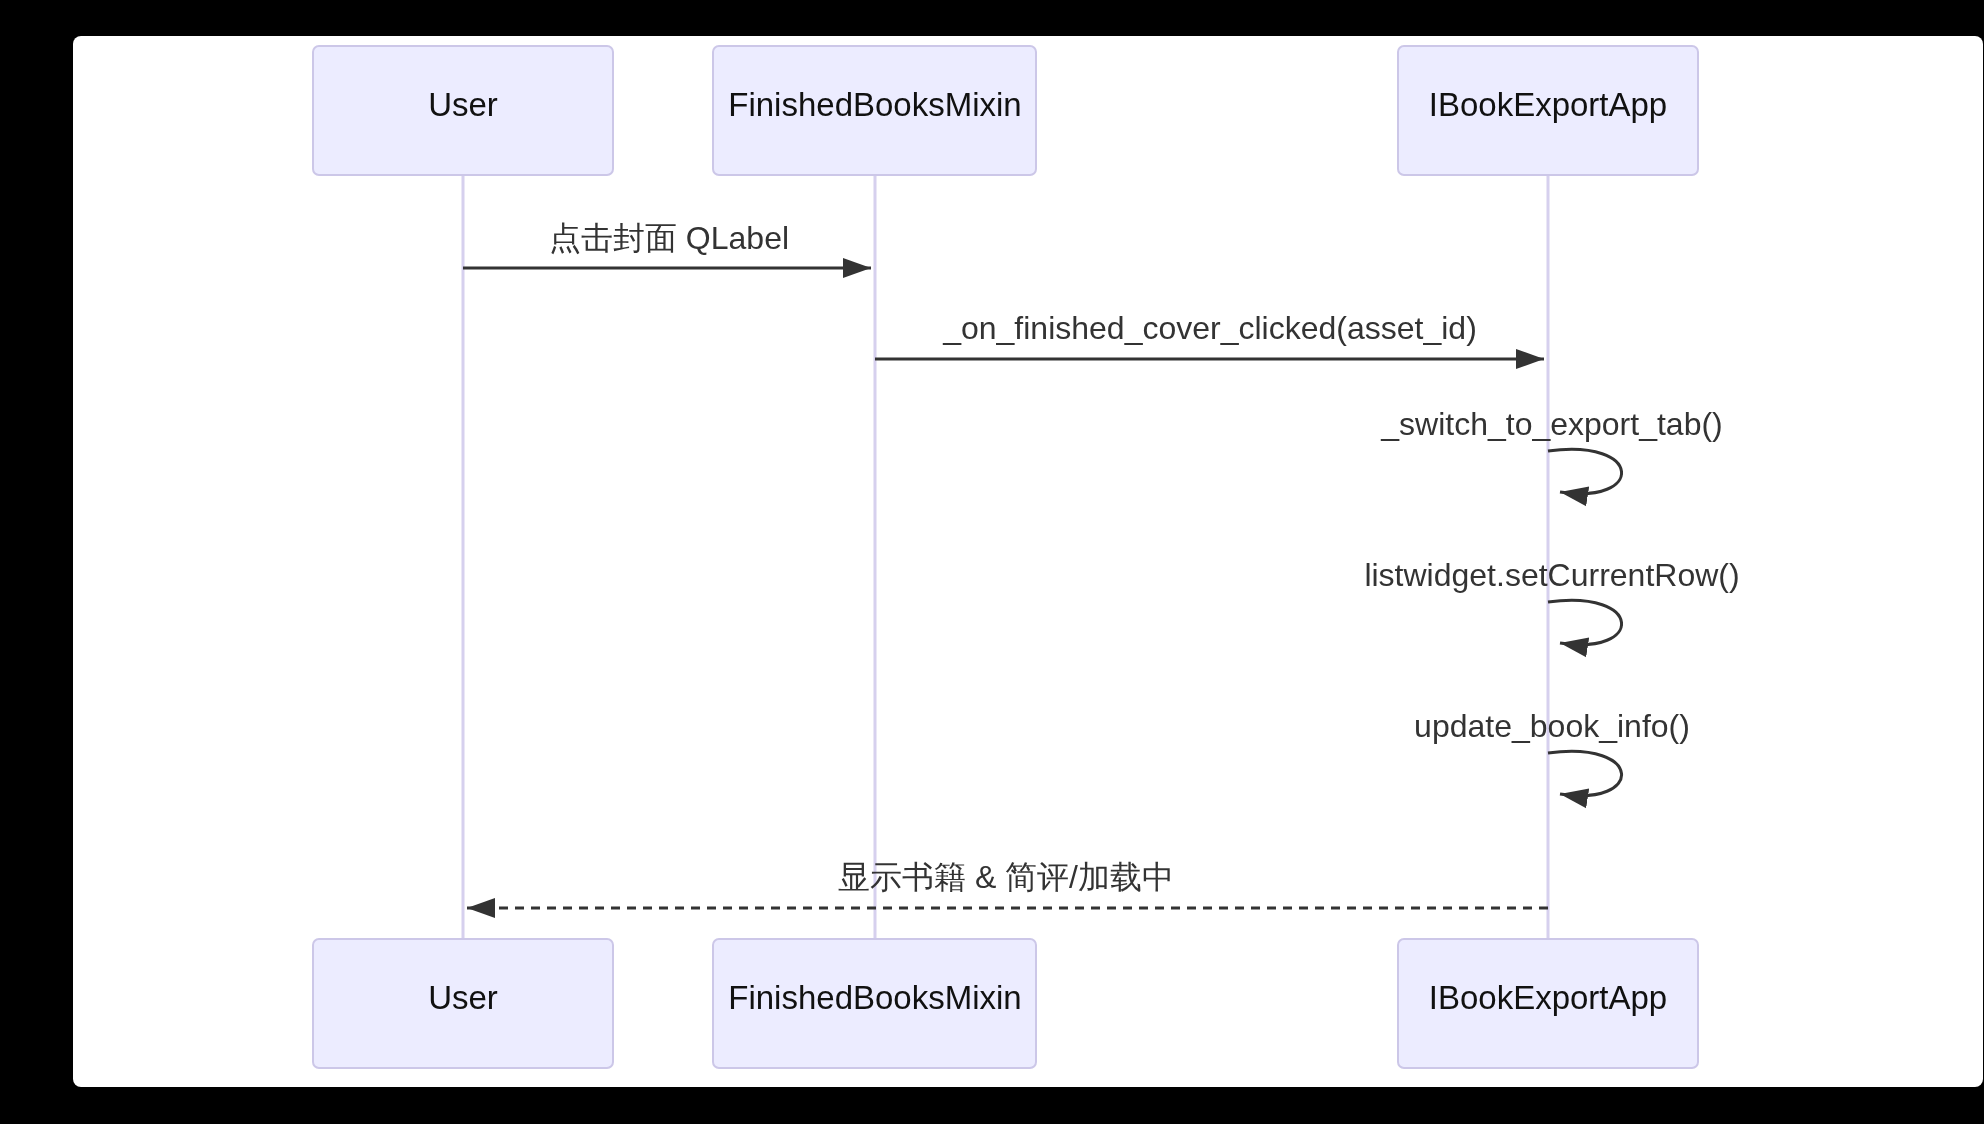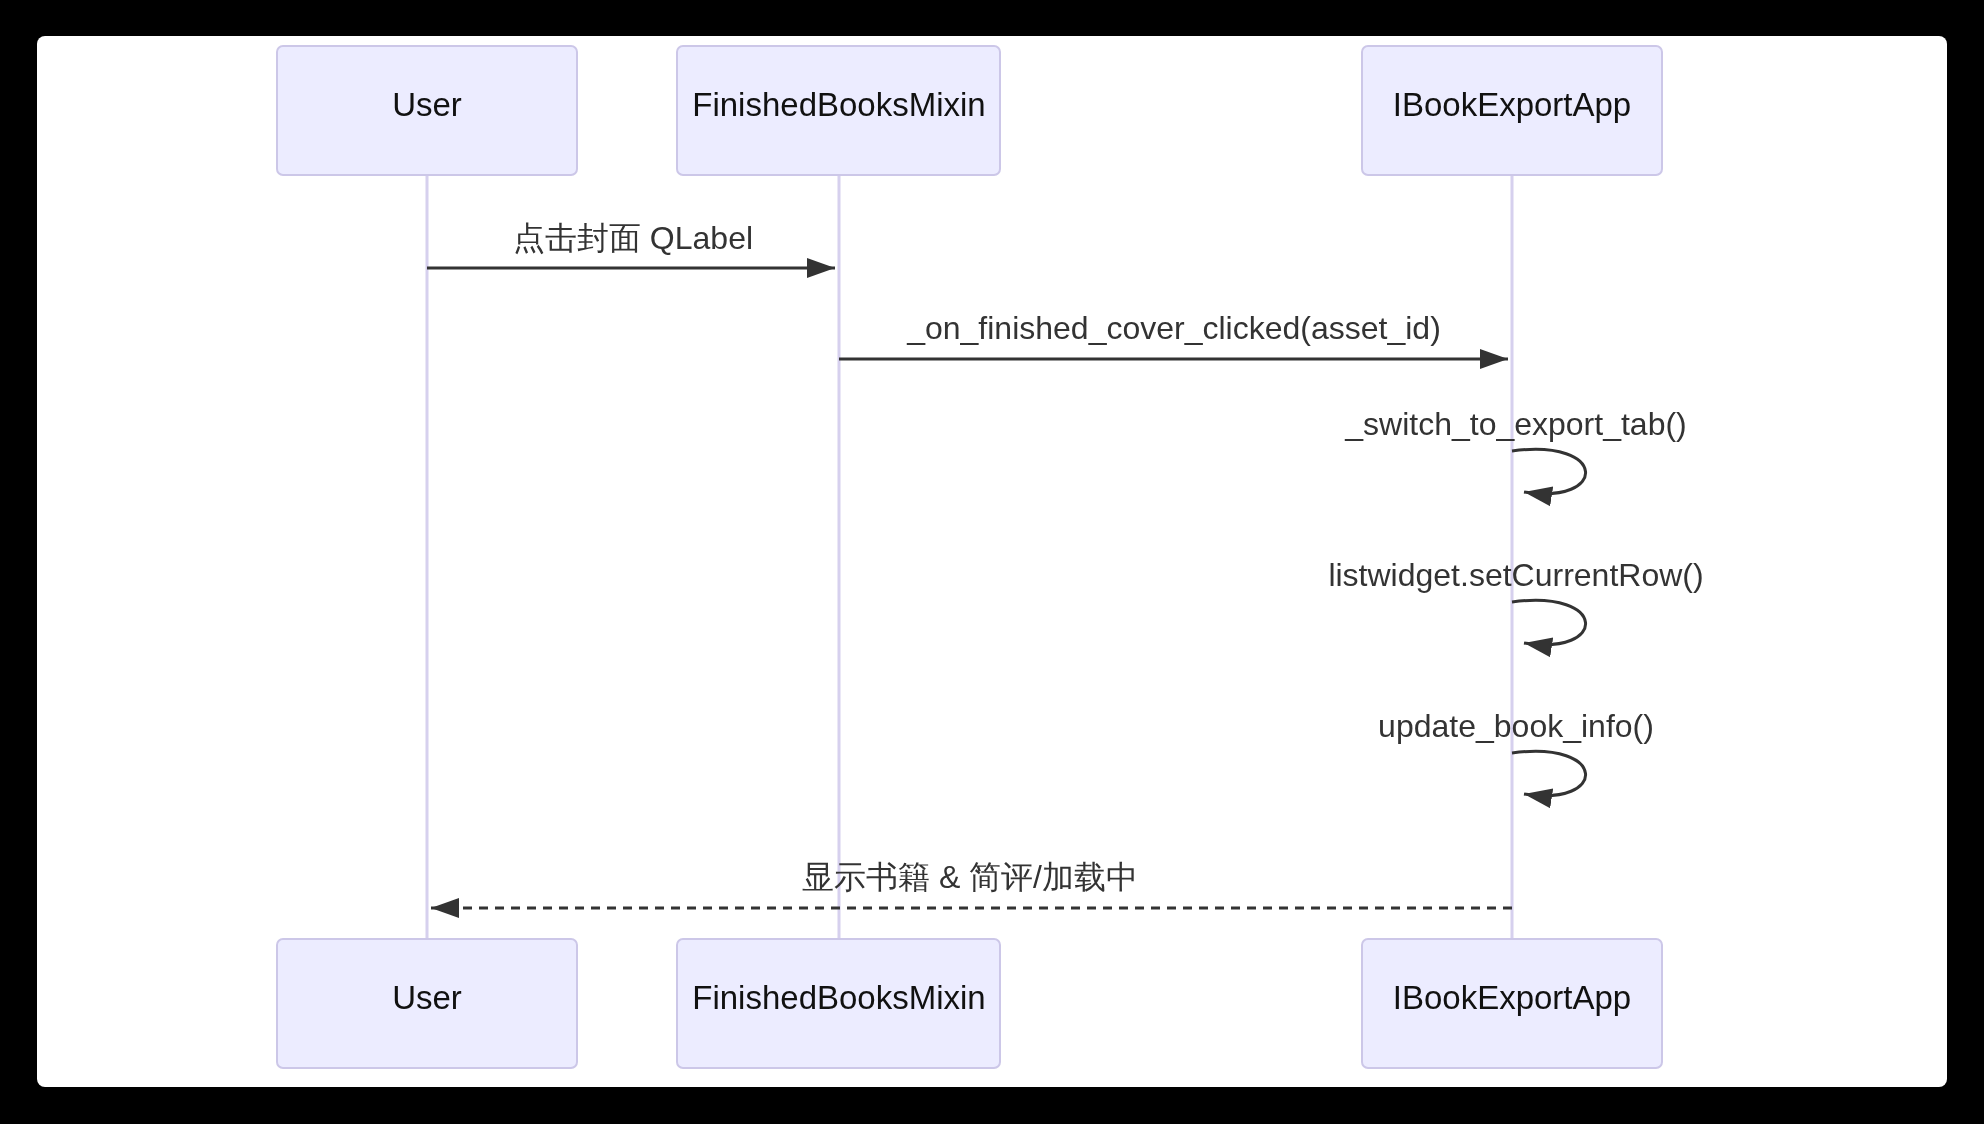--- a/index.html
+++ b/index.html
@@ -12,21 +12,21 @@
     --actor-text: #111111;
     --message-text: #333333;
   }
   * { margin: 0; padding: 0; box-sizing: border-box; }
   html, body {
     width: 1984px; height: 1124px;
     background: var(--page-background);
     overflow: hidden;
     font-family: "Liberation Sans", sans-serif;
   }
-  .frame { position: relative; width: 1648px; height: 1124px; }
+  .frame { position: relative; width: 1648px; height: 1124px; margin-left: 36px; }
   svg { display: block; }
   .canvas-rect { fill: var(--canvas-background); }
   .actor-box {
     fill: var(--actor-fill);
     stroke: var(--actor-border);
     stroke-width: 2;
   }
   .actor-label {
     fill: var(--actor-text);
     font-family: "Liberation Sans", sans-serif;

